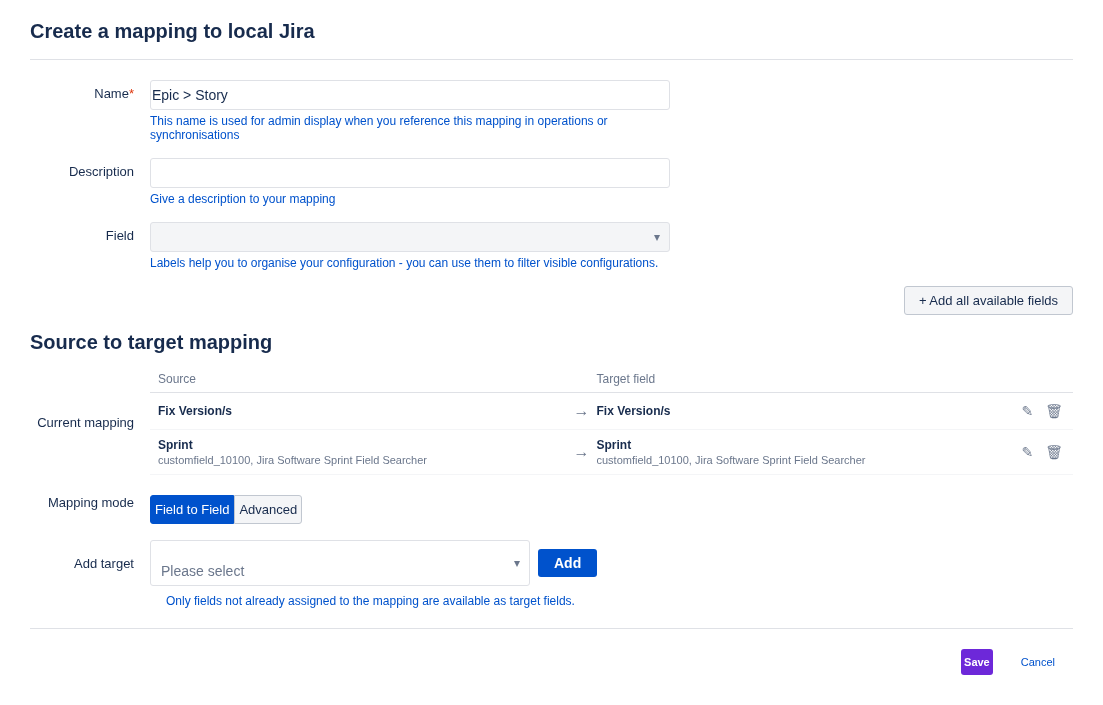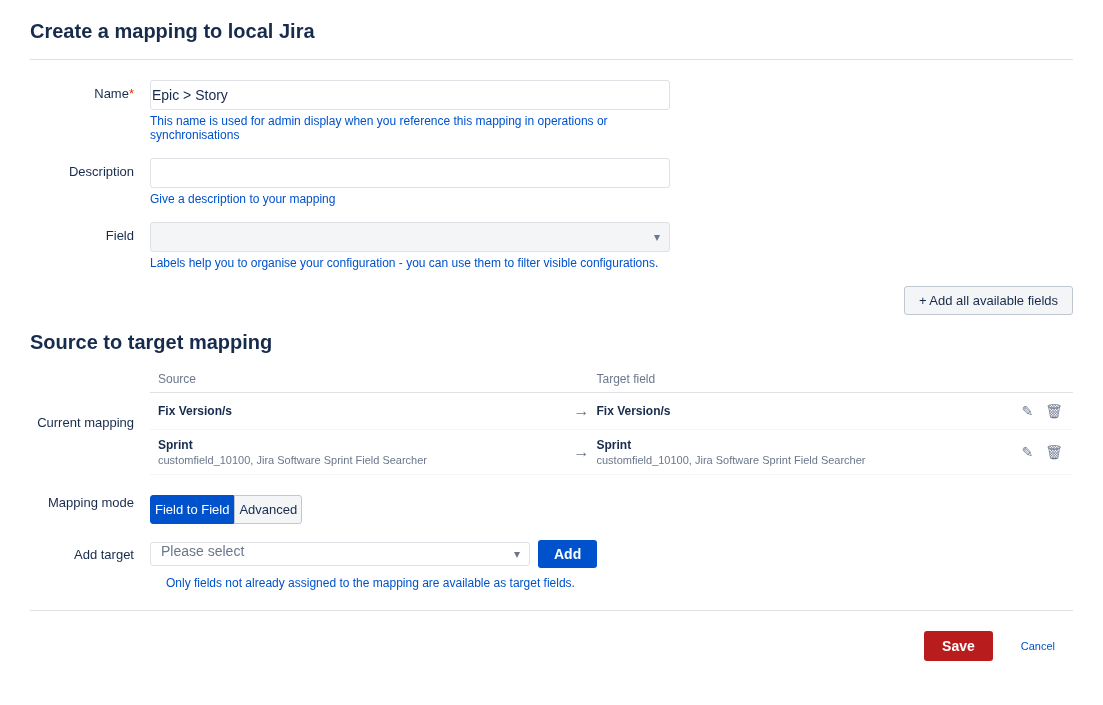--- a/index.html
+++ b/index.html
@@ -218,21 +218,21 @@
       align-items: center;
       gap: 8px;
       flex: 1;
     }
     .add-target-select-wrap {
       position: relative;
       width: 380px;
     }
     .add-target-select {
       width: 100%;
-      padding: 0 32px 6px 10px;
+      padding: 22px 32px 6px 10px;
       border: 1px solid #dfe1e6;
       border-radius: 3px;
       font-size: 14px;
       color: #6b778c;
       background: #fff;
       appearance: none;
       outline: none;
       cursor: pointer;
     }
     .btn-primary {
@@ -256,26 +256,26 @@
       border-top: 1px solid #dfe1e6;
       margin: 20px 0;
     }
     .footer-actions {
       display: flex;
       justify-content: flex-end;
       align-items: center;
       gap: 10px;
     }
     .btn-save {
-      padding: 7px 18px;
-      background: #b91c1c;
+      padding: 7px 3px;
+      background: #6d28d9;
       color: #fff;
       border: none;
       border-radius: 3px;
-      font-size: 14px;
+      font-size: 11px;
       font-weight: 600;
       cursor: pointer;
     }
     .btn-cancel {
       padding: 7px 18px;
       background: none;
       color: #0052cc;
       border: none;
       font-size: 11px;
       cursor: pointer;

